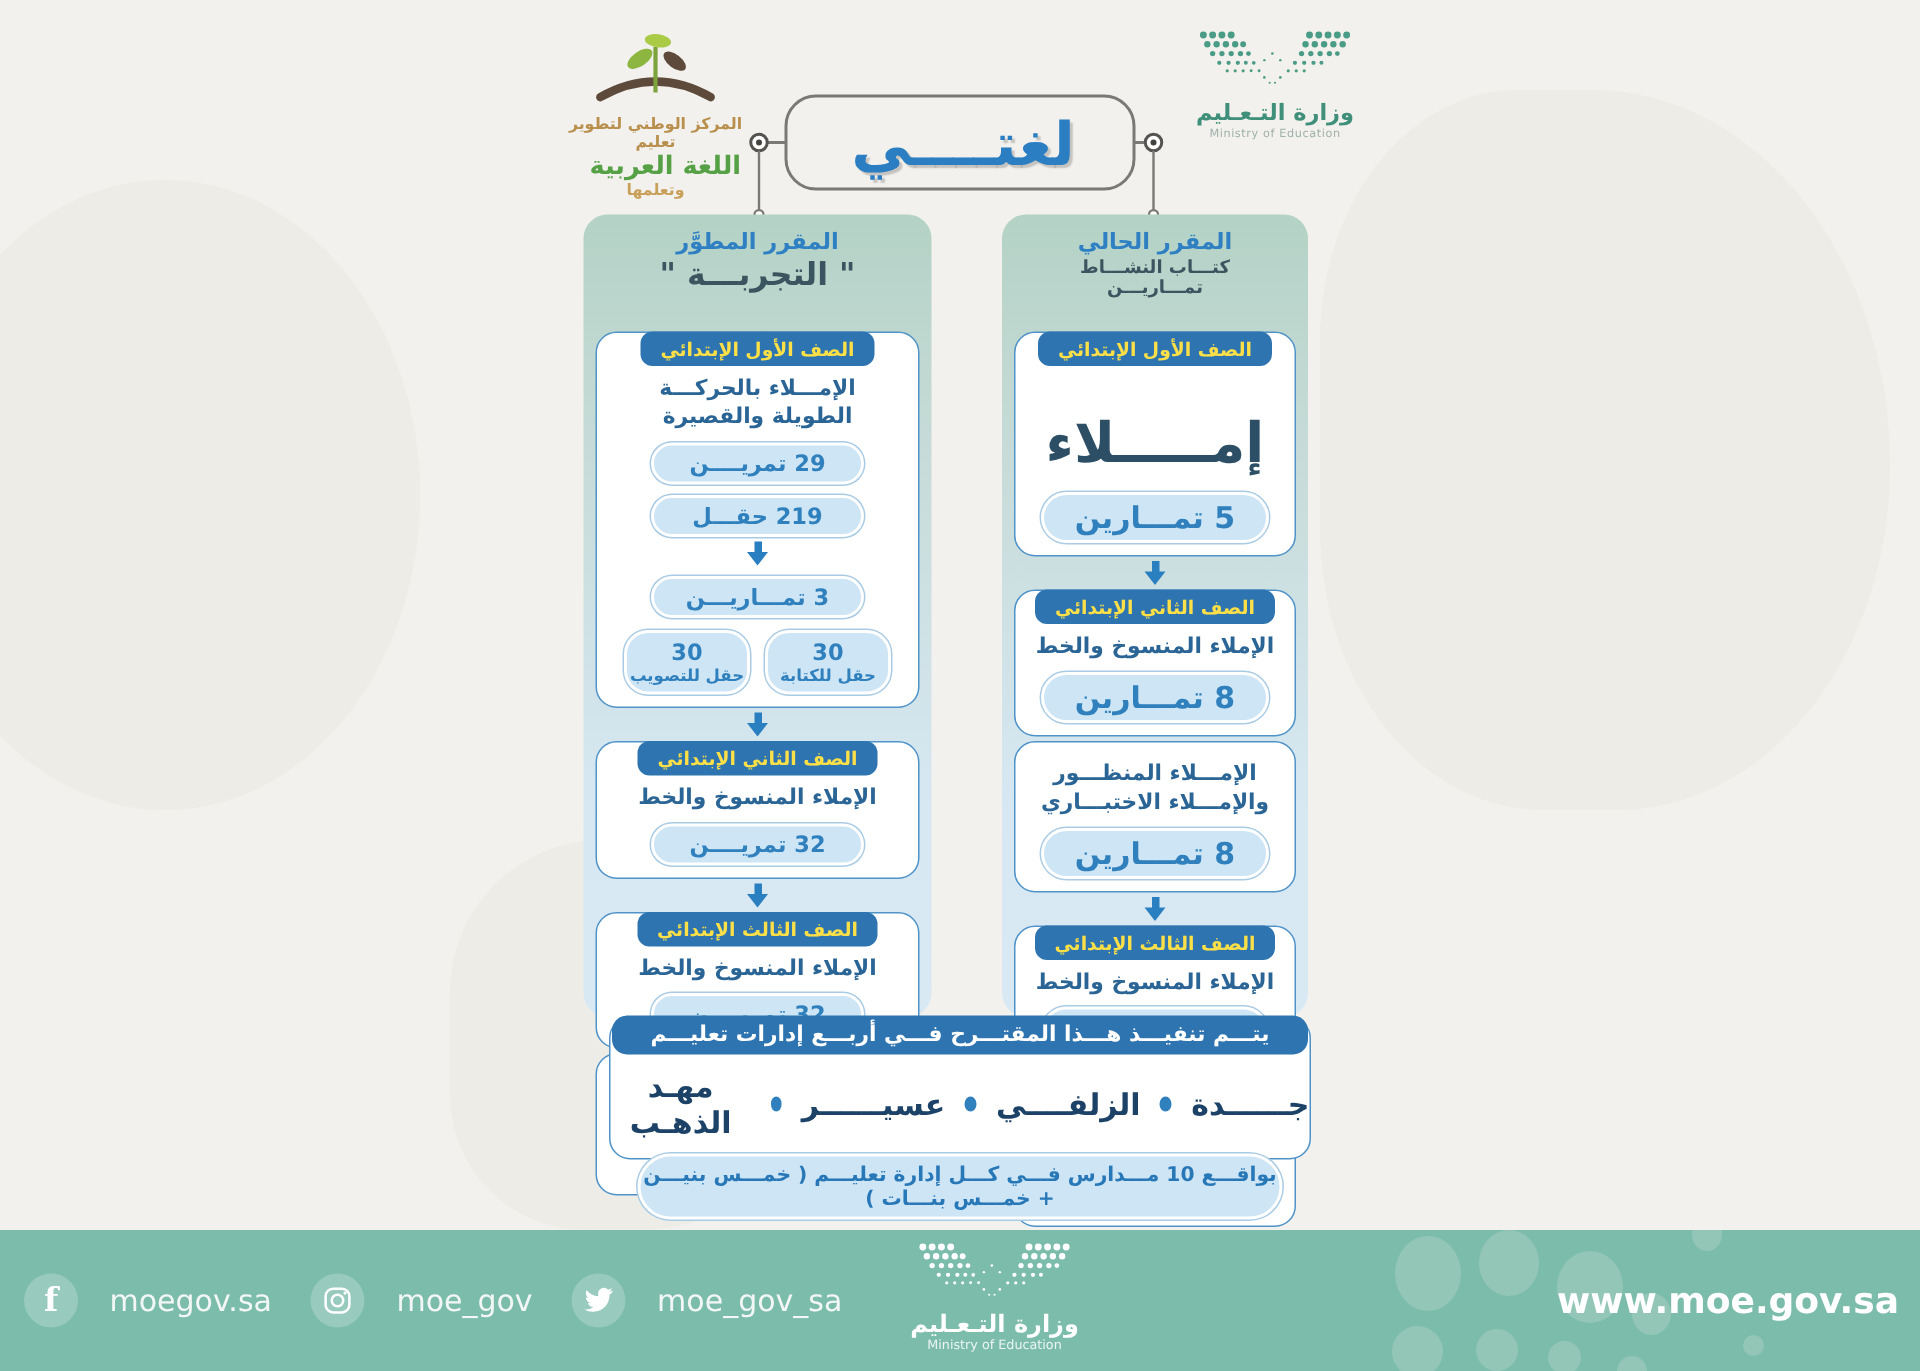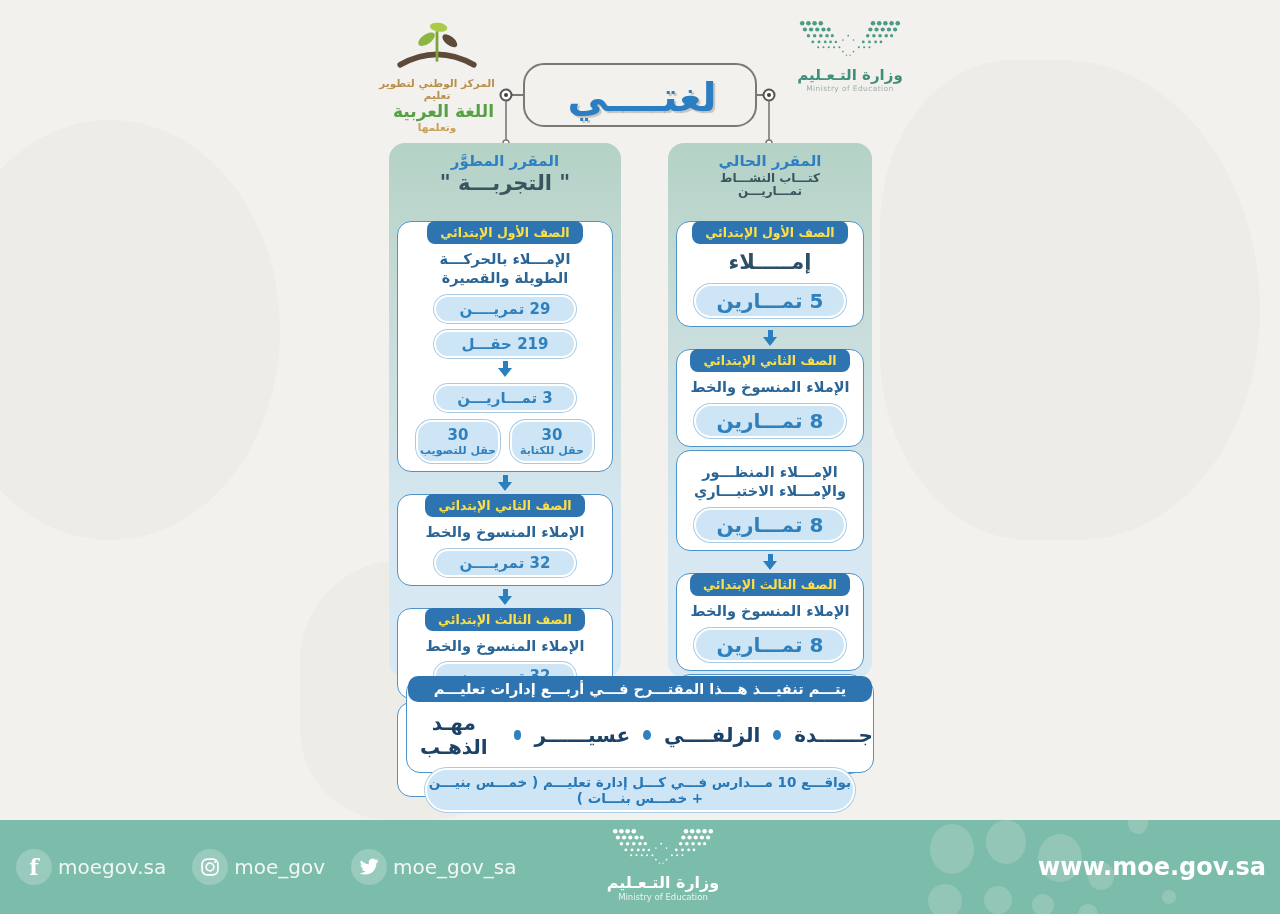--- a/index.html
+++ b/index.html
@@ -44,21 +44,21 @@
   .panel.right .col-title { font-size:12px; }
 
   .wbox { position:relative; margin:0 8px; background:#fff; border:1.5px solid #4f93c8;
     border-radius:14px; text-align:center; direction:rtl; padding:0 6px 8px 6px; }
   .wbox.sub { margin-top:3px; padding-top:6px; }
 
   .badge { display:inline-block; margin-top:-12px; background:#2e74b0; color:#fde047;
     font-size:12.5px; font-weight:bold; padding:4px 13px; border-radius:8px; white-space:nowrap; }
 
   .topic { font-size:14.5px; font-weight:bold; color:#2a6596; line-height:1.3; margin-top:6px; }
-  .topic.big { font-size:21px; color:#2c4f66; margin:5px 0 8px 0; letter-spacing:1px; }
+  .topic.big { font-size:37px; color:#2c4f66; margin:28px 0 8px 0; letter-spacing:1px; }
 
   .pill { margin:7px auto 0 auto; width:142px; background:#cde5f5; border:2px solid #fff;
     box-shadow:0 0 0 1px #a9cbe4; border-radius:30px; color:#2f80bd;
     font-size:15px; font-weight:bold; padding:3px 0; }
   .panel.right .pill { width:152px; font-size:20px; }
 
   .duo-row { display:flex; justify-content:center; gap:10px; margin-top:8px; }
   .duo { width:84px; background:#cde5f5; border:2px solid #fff; box-shadow:0 0 0 1px #a9cbe4;
     border-radius:16px; padding:3px 0 4px 0; color:#2f80bd; font-weight:bold; }
   .duo .n { font-size:15px; }
@@ -80,21 +80,21 @@
   .summary-pill { margin:9px auto 0 auto; width:430px; background:#cde5f5; border:2px solid #fff;
     box-shadow:0 0 0 1px #a9cbe4; border-radius:30px; color:#2878b8; font-size:13.5px;
     font-weight:bold; padding:4px 0; }
 
   
   .footer { position:absolute; left:0; bottom:0; width:1280px; height:94px; background:#7cbcab; }
   .social { position:absolute; left:16px; top:0; height:94px; display:flex; align-items:center; }
   .social-item { display:flex; align-items:center; margin-right:26px; cursor:pointer; }
   .soc-circle { width:36px; height:36px; border-radius:50%; background:rgba(255,255,255,.22);
     display:flex; align-items:center; justify-content:center; margin-left:0; }
-  .soc-handle { color:#f2f7f5; font-size:20px; margin-left:6px; }
+  .soc-handle { color:#f2f7f5; font-size:20px; margin-left:21px; }
   .fb-f { color:#fff; font-weight:bold; font-size:22px; font-family:"DejaVu Serif",serif; }
 
   .footer-logo { position:absolute; left:598px; top:6px; width:130px; text-align:center; }
   .footer-logo svg { display:block; margin:0 auto; }
   .fl-ar { color:#fff; font-size:16px; font-weight:bold; margin-top:1px; }
   .fl-en { color:#eaf4f0; font-size:8.5px; }
 
   .footer-right { position:absolute; right:0; top:0; width:360px; height:94px; overflow:hidden;font-weight:bold; }
   .fr-circle { position:absolute; border-radius:50%; background:#9bcabb; opacity:.75; }
   .website { position:absolute; right:14px; top:33px; color:#fff; font-size:24px; cursor:pointer; }

